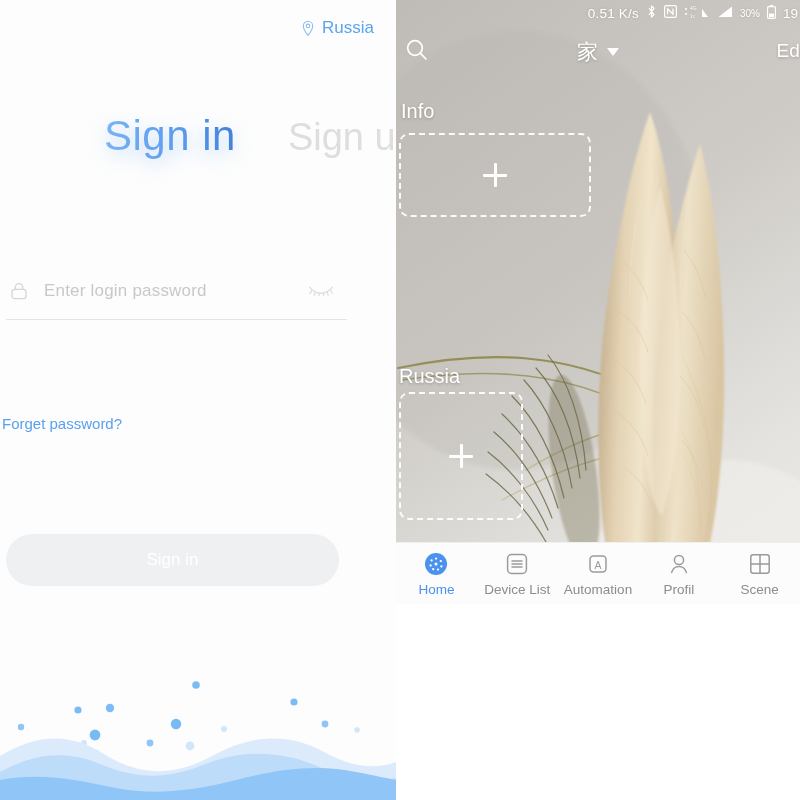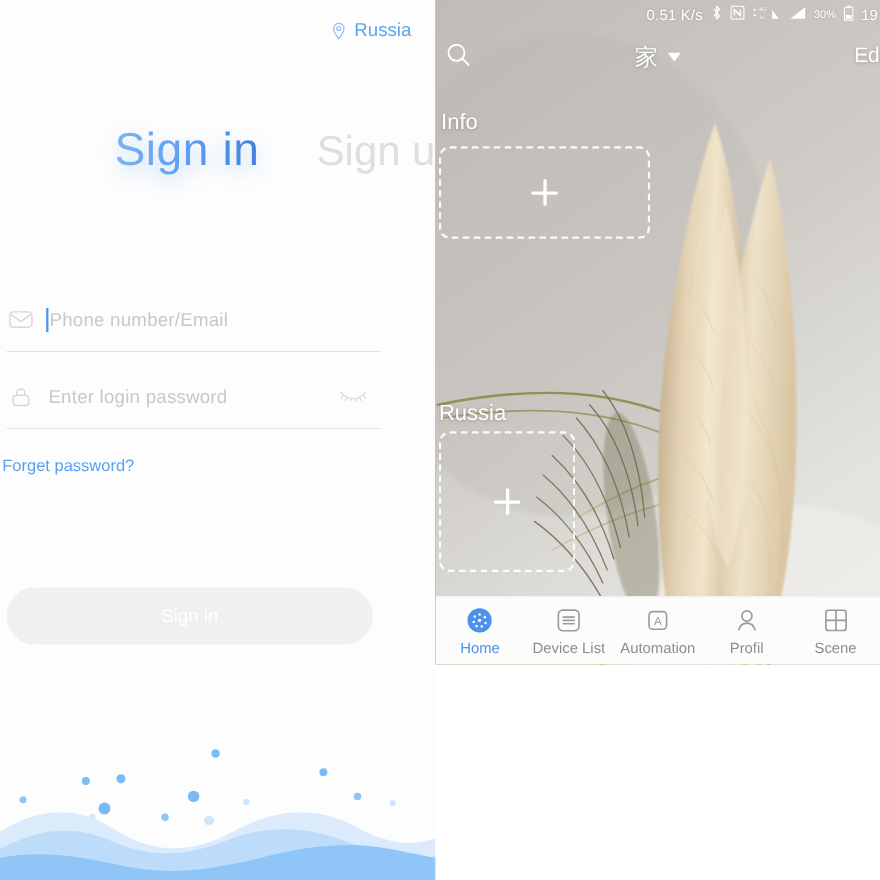--- a/index.html
+++ b/index.html
@@ -167,30 +167,20 @@
       <span>Russia</span>
     </div>
 
     <div class="tabs">
       <div class="tab-signin">Sign in</div>
       <div class="tab-signup">Sign u</div>
     </div>
 
     <div class="fields">
 
-      <div class="field">
-        <span class="fi">
-          <svg width="22" height="17" viewBox="0 0 22 17">
-            <rect x="1" y="1.5" width="20" height="14" rx="3.2" fill="none" stroke="#d6d6d6" stroke-width="1.3"></rect>
-            <path d="M2.4 4.2 11 10.2 19.6 4.2" fill="none" stroke="#d6d6d6" stroke-width="1.3" stroke-linecap="round"></path>
-          </svg>
-        </span>
-        <span class="caret"></span>
-        <span class="ph">Phone number/Email</span>
-      </div>
 
       <div class="field pw">
         <span class="fi">
           <svg width="20" height="20" viewBox="0 0 20 20">
             <rect x="3" y="8.4" width="14" height="9.2" rx="2.6" fill="none" stroke="#d6d6d6" stroke-width="1.3"></rect>
             <path d="M6.3 8.4V6.4a3.7 3.7 0 0 1 7.4 0v2" fill="none" stroke="#d6d6d6" stroke-width="1.3"></path>
           </svg>
         </span>
         <span class="ph">Enter login password</span>
         <span class="eye-icon">

